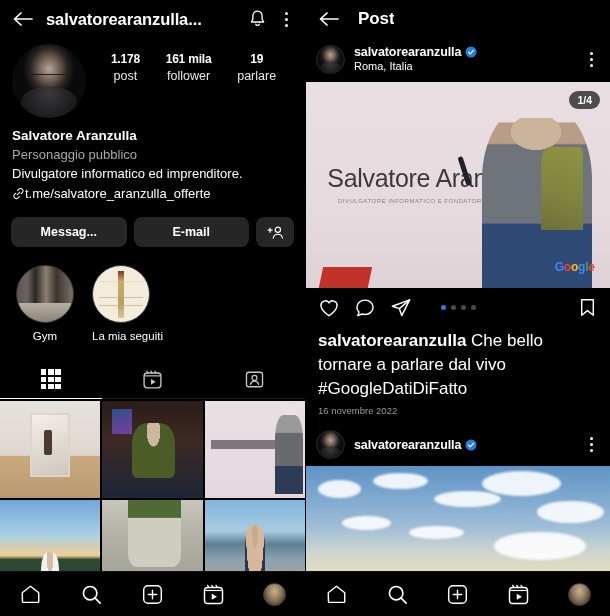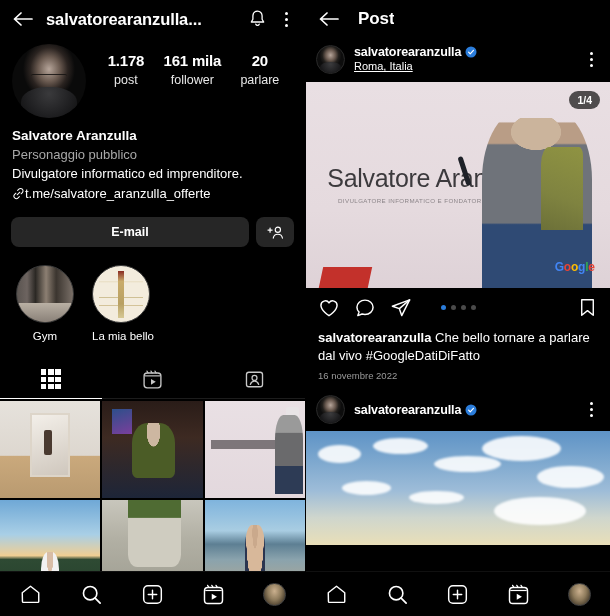--- a/index.html
+++ b/index.html
@@ -42,21 +42,21 @@
     content:""; position:absolute; left:12%; top:58%; width:76%; height:46%;
     background: radial-gradient(ellipse at 50% 20%, #3a3a3c 0%, #202022 55%, #0c0c0d 100%);
     border-radius: 44% 44% 0 0;
   }
   .avatar-lg .glasses {
     position:absolute; left:26%; top:40%; width:48%; height:9%;
     border-top:1.6px solid rgba(20,18,16,.85); border-radius:2px;
   }
   .stats { flex: 1 1 auto; display:flex; justify-content:space-around; align-items:flex-start; padding: 8px 4px 0 12px; }
   .stat { text-align:center; }
-  .stat .num { color:#fff; font-size:15px; font-weight:700; line-height:1.25; letter-spacing:-0.2px;text-align:center; }
+  .stat .num { color:#fff; font-size:12px; font-weight:700; line-height:1.25; letter-spacing:-0.2px;text-align:center; }
   .stat .lbl { color:#e8e8e8; font-size:12.5px; line-height:1.5; }
 
   
   .bio { padding: 8px 12px 0 12px; }
   .bio .name { color:#fff; font-size:13.5px; font-weight:700; line-height:1.5; }
   .bio .cat { color:#a8a8a8; font-size:13px; line-height:1.45; }
   .bio .desc { color:#fff; font-size:13px; line-height:1.45; }
   .bio .link { color:#fff; font-size:13px; line-height:1.5; display:flex; align-items:center; gap:0; }
   .link-glyph { display:inline-block; width:13px; height:13px; flex:0 0 auto; }
 
@@ -144,21 +144,21 @@
     width:29px; height:29px; border-radius:50%; flex:0 0 auto; overflow:hidden; position:relative;
     background: radial-gradient(ellipse 11px 12px at 50% 34%, #b6a59a 0%, #6a5a50 44%, #23201d 74%, #0d0d0d 100%);
     border: 1px solid #2a2a2a;
   }
   .avatar-sm::after{ content:""; position:absolute; left:10%; top:58%; width:80%; height:46%;
     background: radial-gradient(ellipse at 50% 16%, #3b3b3d 0%, #1c1c1e 60%, #0b0b0c 100%); border-radius:44% 44% 0 0; }
   .post-meta { flex:1 1 auto; min-width:0; }
   .post-user { display:flex; align-items:center; gap:4px; }
   .post-user .uname { color:#fff; font-size:12.5px; font-weight:700; letter-spacing:-0.1px; }
   .verified { width:12px; height:12px; flex:0 0 auto; }
-  .post-loc { color:#fff; font-size:11px; line-height:1.45;text-decoration:underline; }
+  .post-loc { color:#fff; font-size:11px; line-height:1.45; }
 
   .post-media { position:relative; width:100%; height:206px; overflow:hidden; }
   .slide-bg {
     position:absolute; inset:0;
     background: linear-gradient(180deg,#e9dfe3 0%, #e5dade 62%, #ded2d7 100%);
   }
   .slide-title { position:absolute; left:7%; top:40%; color:#3c3a3d; font-size:25px; font-weight:400; letter-spacing:-0.3px; white-space:nowrap; }
   .slide-sub { position:absolute; left:10.5%; top:56%; color:#8c8589; font-size:6.2px; letter-spacing:0.4px; white-space:nowrap; }
   .speaker {
     position:absolute; right:6%; bottom:0; width:36%; height:88%;
@@ -179,21 +179,21 @@
     position:absolute; right:10px; top:9px; background: rgba(20,20,20,.72); color:#fff;
     font-size:10.5px; font-weight:600; border-radius:11px; padding: 3px 8px;
   }
 
   .post-actions { display:flex; align-items:center; padding: 9px 12px 4px 12px; gap: 14px; position:relative; }
   .dots { position:absolute; left:0; right:0; display:flex; justify-content:center; gap:5px; pointer-events:none; }
   .dots i { width:5px; height:5px; border-radius:50%; background:#4a4a4a; display:block; }
   .dots i.on { background:#2b7ddb; }
   .bookmark { margin-left:auto; }
 
-  .caption { padding: 6px 12px 0 12px; color:#fff; font-size:13px; line-height:1.4; }
+  .caption { padding: 6px 12px 0 12px; color:#fff; font-size:17px; line-height:1.4; }
   .caption b { font-weight:700; }
   .comments { padding: 6px 12px 0 12px; color:#c9c9c9; font-size:12.2px; cursor:pointer; }
   .date { padding: 5px 16px 7px 12px; color:#9a9a9a; font-size:9.5px; }
 
   .post2-media { width:100%; height:114px; position:relative; overflow:hidden;
     background: linear-gradient(180deg,#5e93c6 0%, #7fa9cf 28%, #9dbcd8 52%, #cfd6cd 76%, #e9dfb8 100%); }
   .cloud { position:absolute; background: rgba(255,255,255,.88); border-radius:50%; filter: blur(1.2px); }
 
   
   .bottomnav {
@@ -242,21 +242,21 @@
       <div class="stats">
         <div class="stat">
           <div class="num">1.178</div>
           <div class="lbl">post</div>
         </div>
         <div class="stat">
           <div class="num">161 mila</div>
           <div class="lbl">follower</div>
         </div>
         <div class="stat">
-          <div class="num">20</div>
+          <div class="num">19</div>
           <div class="lbl">parlare</div>
         </div>
       </div>
     </div>
 
     <div class="bio">
       <div class="name">Salvatore Aranzulla</div>
       <div class="cat">Personaggio pubblico</div>
       <div class="desc">Divulgatore informatico ed imprenditore.</div>
       <div class="link">
@@ -264,41 +264,44 @@
           <svg width="13" height="13" viewBox="0 0 14 14">
               <path d="M5.6 8.4 8.4 5.6M6.1 3.6 7.4 2.3a2.6 2.6 0 0 1 3.7 3.7L9.8 7.3M7.9 10.4 6.6 11.7a2.6 2.6 0 0 1-3.7-3.7L4.2 6.7" stroke="#fff" stroke-width="1.1" fill="none" stroke-linecap="round"></path>
             </svg>
         </span>
         <span>t.me/salvatore_aranzulla_offerte</span>
       </div>
     </div>
 
     <div class="actions">
       <div class="btn">
+        <span>Messag...</span>
+      </div>
+      <div class="btn">
         <span>E-mail</span>
       </div>
       <div class="btn icon-only">
         <span>
           <svg width="17" height="15" viewBox="0 0 18 16">
               <circle cx="11.5" cy="5" r="2.8" stroke="#fff" stroke-width="1.2" fill="none"></circle>
               <path d="M6.6 14c.4-2.6 2.4-4.2 4.9-4.2S16 11.4 16.4 14" stroke="#fff" stroke-width="1.2" fill="none" stroke-linecap="round"></path>
               <path d="M3.2 3.2v4.4M1 5.4h4.4" stroke="#fff" stroke-width="1.3" stroke-linecap="round"></path>
             </svg>
         </span>
       </div>
     </div>
 
     <div class="highlights">
       <div class="hl gym">
         <div class="ring"></div>
         <div class="lbl">Gym</div>
       </div>
       <div class="hl story">
         <div class="ring"></div>
-        <div class="lbl">La mia bello</div>
+        <div class="lbl">La mia seguiti</div>
       </div>
     </div>
 
     <div class="tabs">
       <div class="tab active">
         <span class="grid-glyph">
           <i></i>
             <i></i>
             <i></i>
             <i></i>

